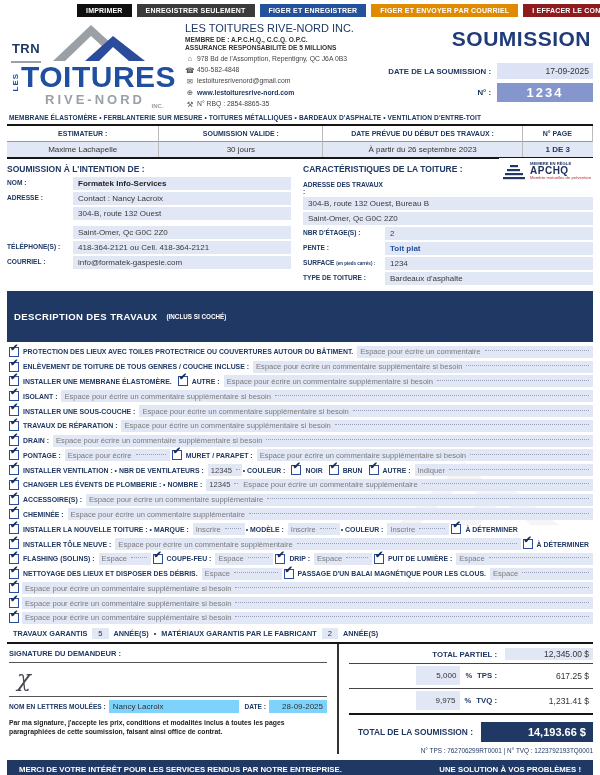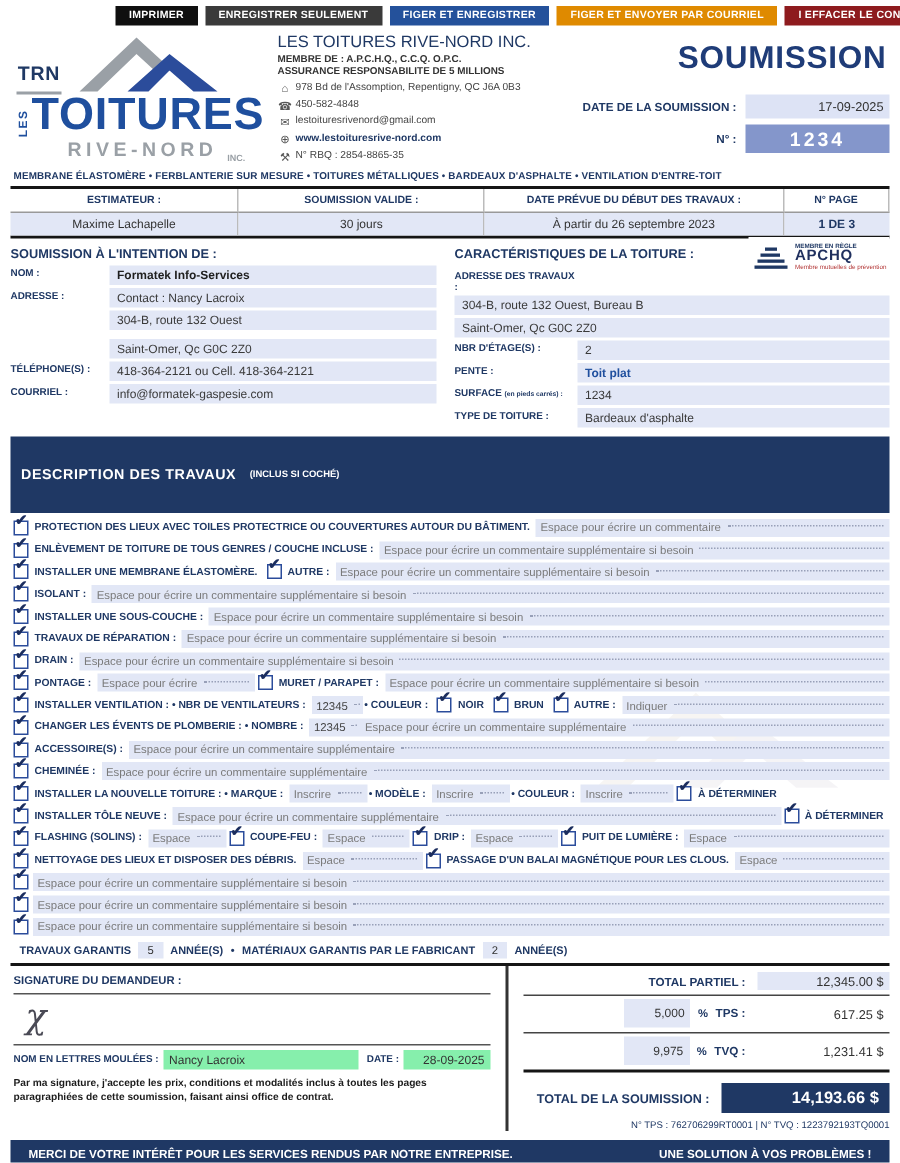--- a/index.html
+++ b/index.html
@@ -82,21 +82,21 @@
 
   
   .bottom{display:flex;border-top:2.5px solid #151515;margin-top:1px}
   .sigL{width:332px;flex:0 0 auto;border-right:2px solid #333;padding:2px 10px 4px 2px}
   .totR{flex:1;padding:2px 0 0 10px}
   .sig-title{font-size:7.5px;font-weight:800;color:#1f3864;border-bottom:1px solid #555;padding:3px 0 4px}
   .sig-area{height:34px;border-bottom:1px solid #555;position:relative;cursor:pointer}
   .sig-mark{font-family:"DejaVu Serif",serif;font-style:italic;font-size:23px;color:#4a4a55;position:absolute;left:8px;top:2px}
   .sig-name{display:flex;align-items:center;margin-top:3px}
   .snl{font-size:6.6px;font-weight:bold;color:#1f3864;white-space:nowrap;margin-right:3px}
-  .snv{background:#86efac;font-size:8px;color:#333;padding:2px 4px}
+  .snv{background:#7dd3fc;font-size:8px;color:#333;padding:2px 4px}
   .snv.name{flex:1}
   .snv.date{width:58px;text-align:right}
   .sig-note{font-size:6.8px;font-weight:bold;color:#1c1c1c;margin-top:5px;line-height:1.4}
   .trow{display:flex;align-items:center;justify-content:flex-end;border-bottom:1px solid #444;padding:2.5px 0}
   .trate{background:#e2e7f6;width:44px;text-align:right;padding:5px 4px;margin-right:5px;color:#333;font-size:8px}
   .tpct{font-size:7.5px;font-weight:bold;color:#1f3864;margin-right:5px}
   .tlbl{font-weight:800;color:#1f3864;font-size:7.8px;margin-right:8px}
   .tval{width:88px;text-align:right;padding:1px 4px;color:#333;font-size:8.5px}
   .tval.shade{background:#e2e7f6}
   .trow.thick{border-bottom:2.5px solid #151515}

